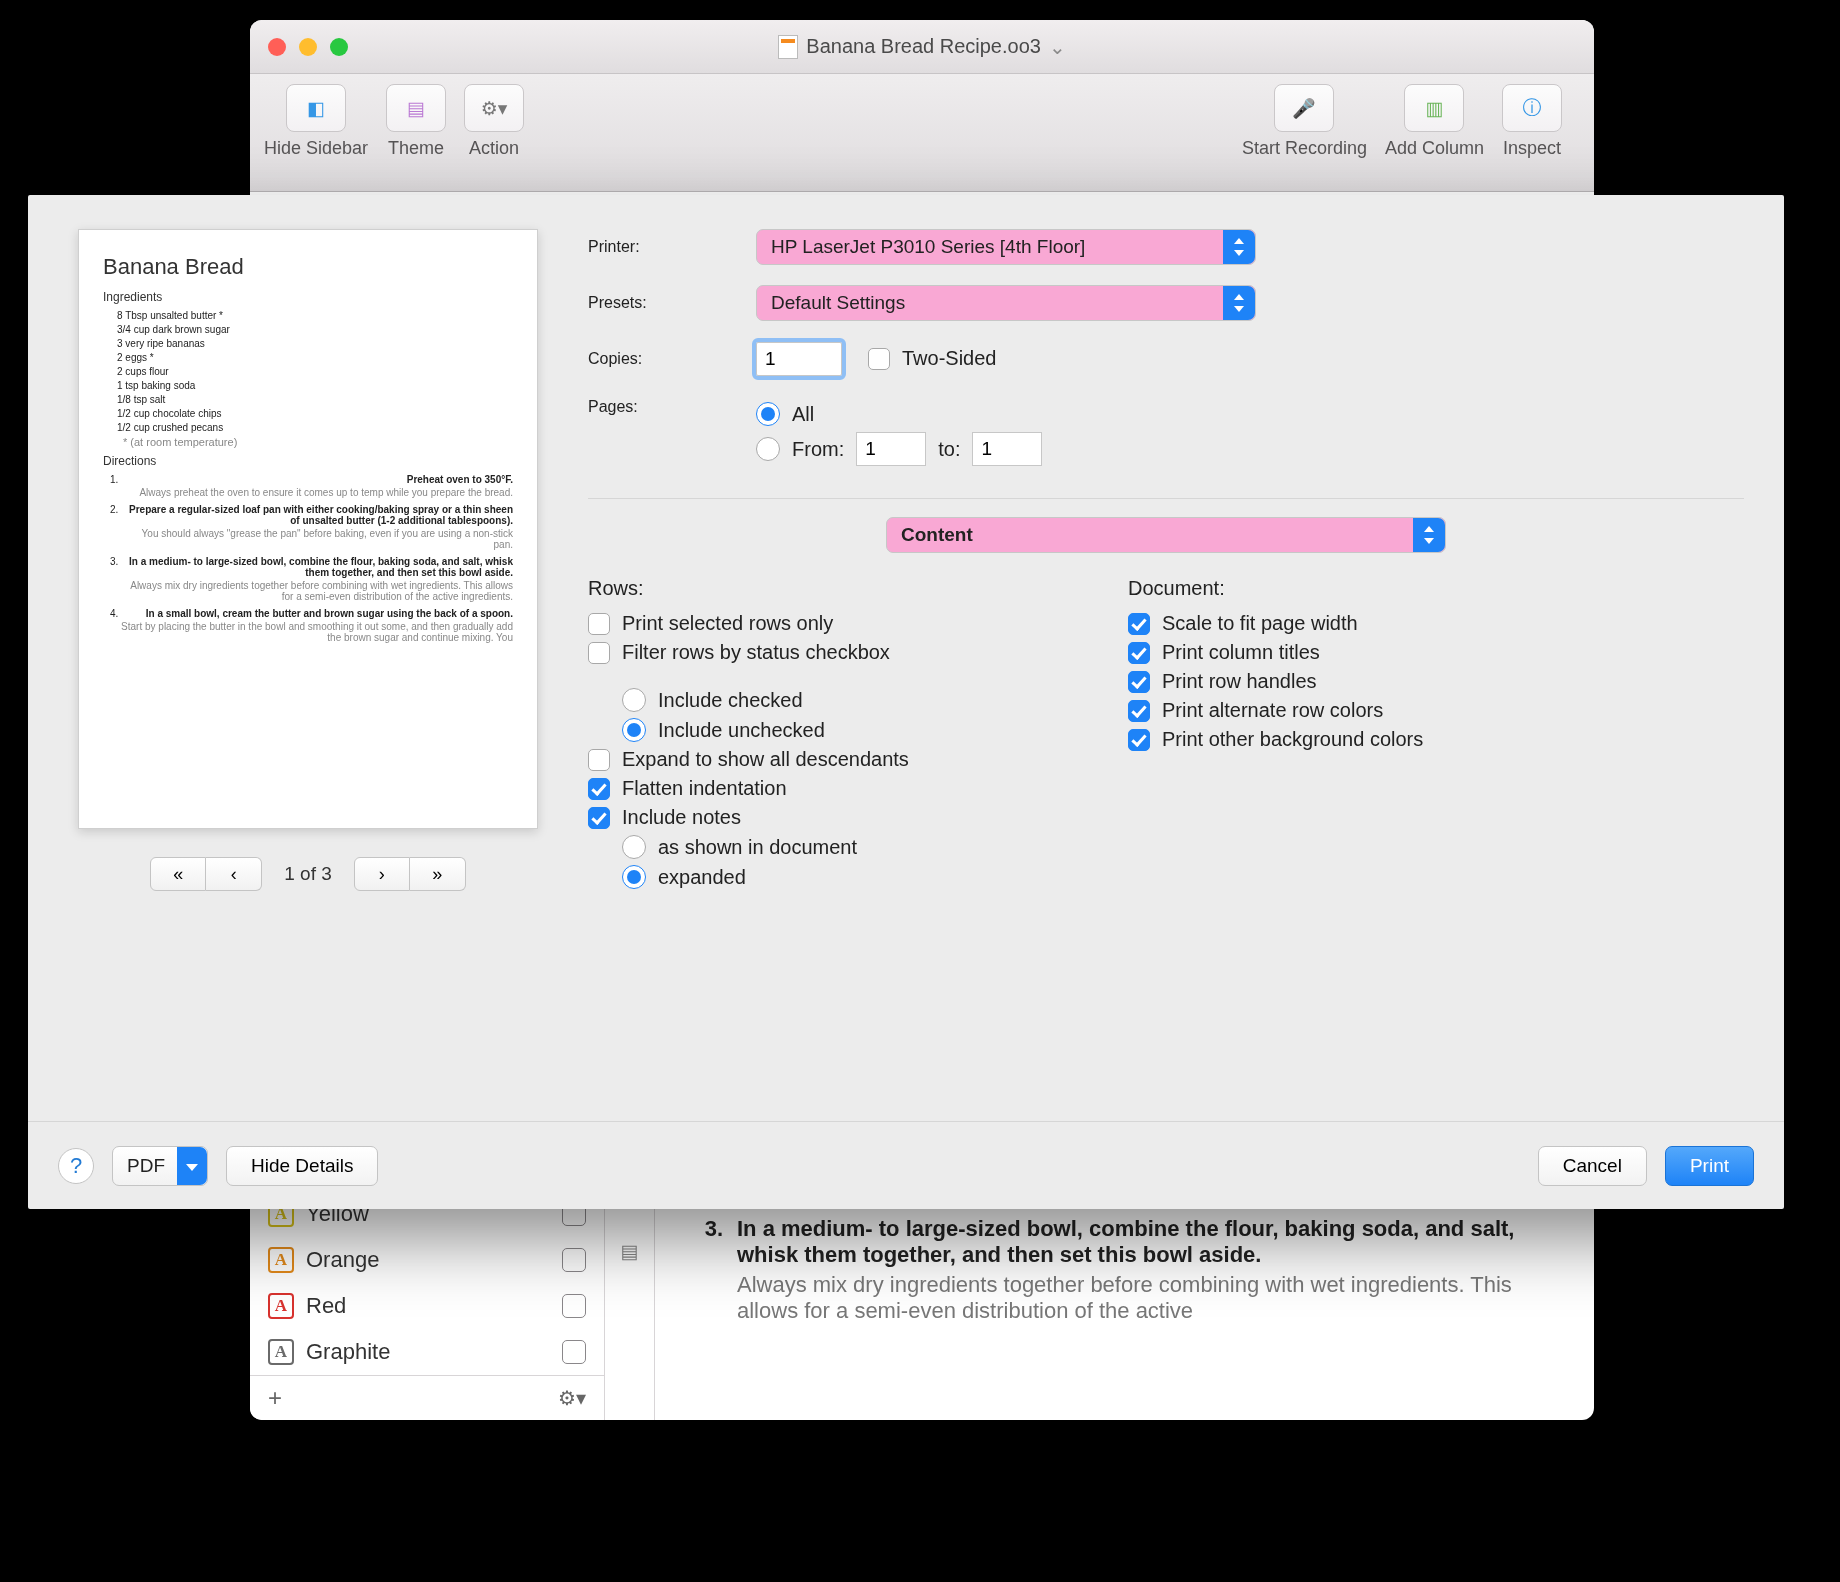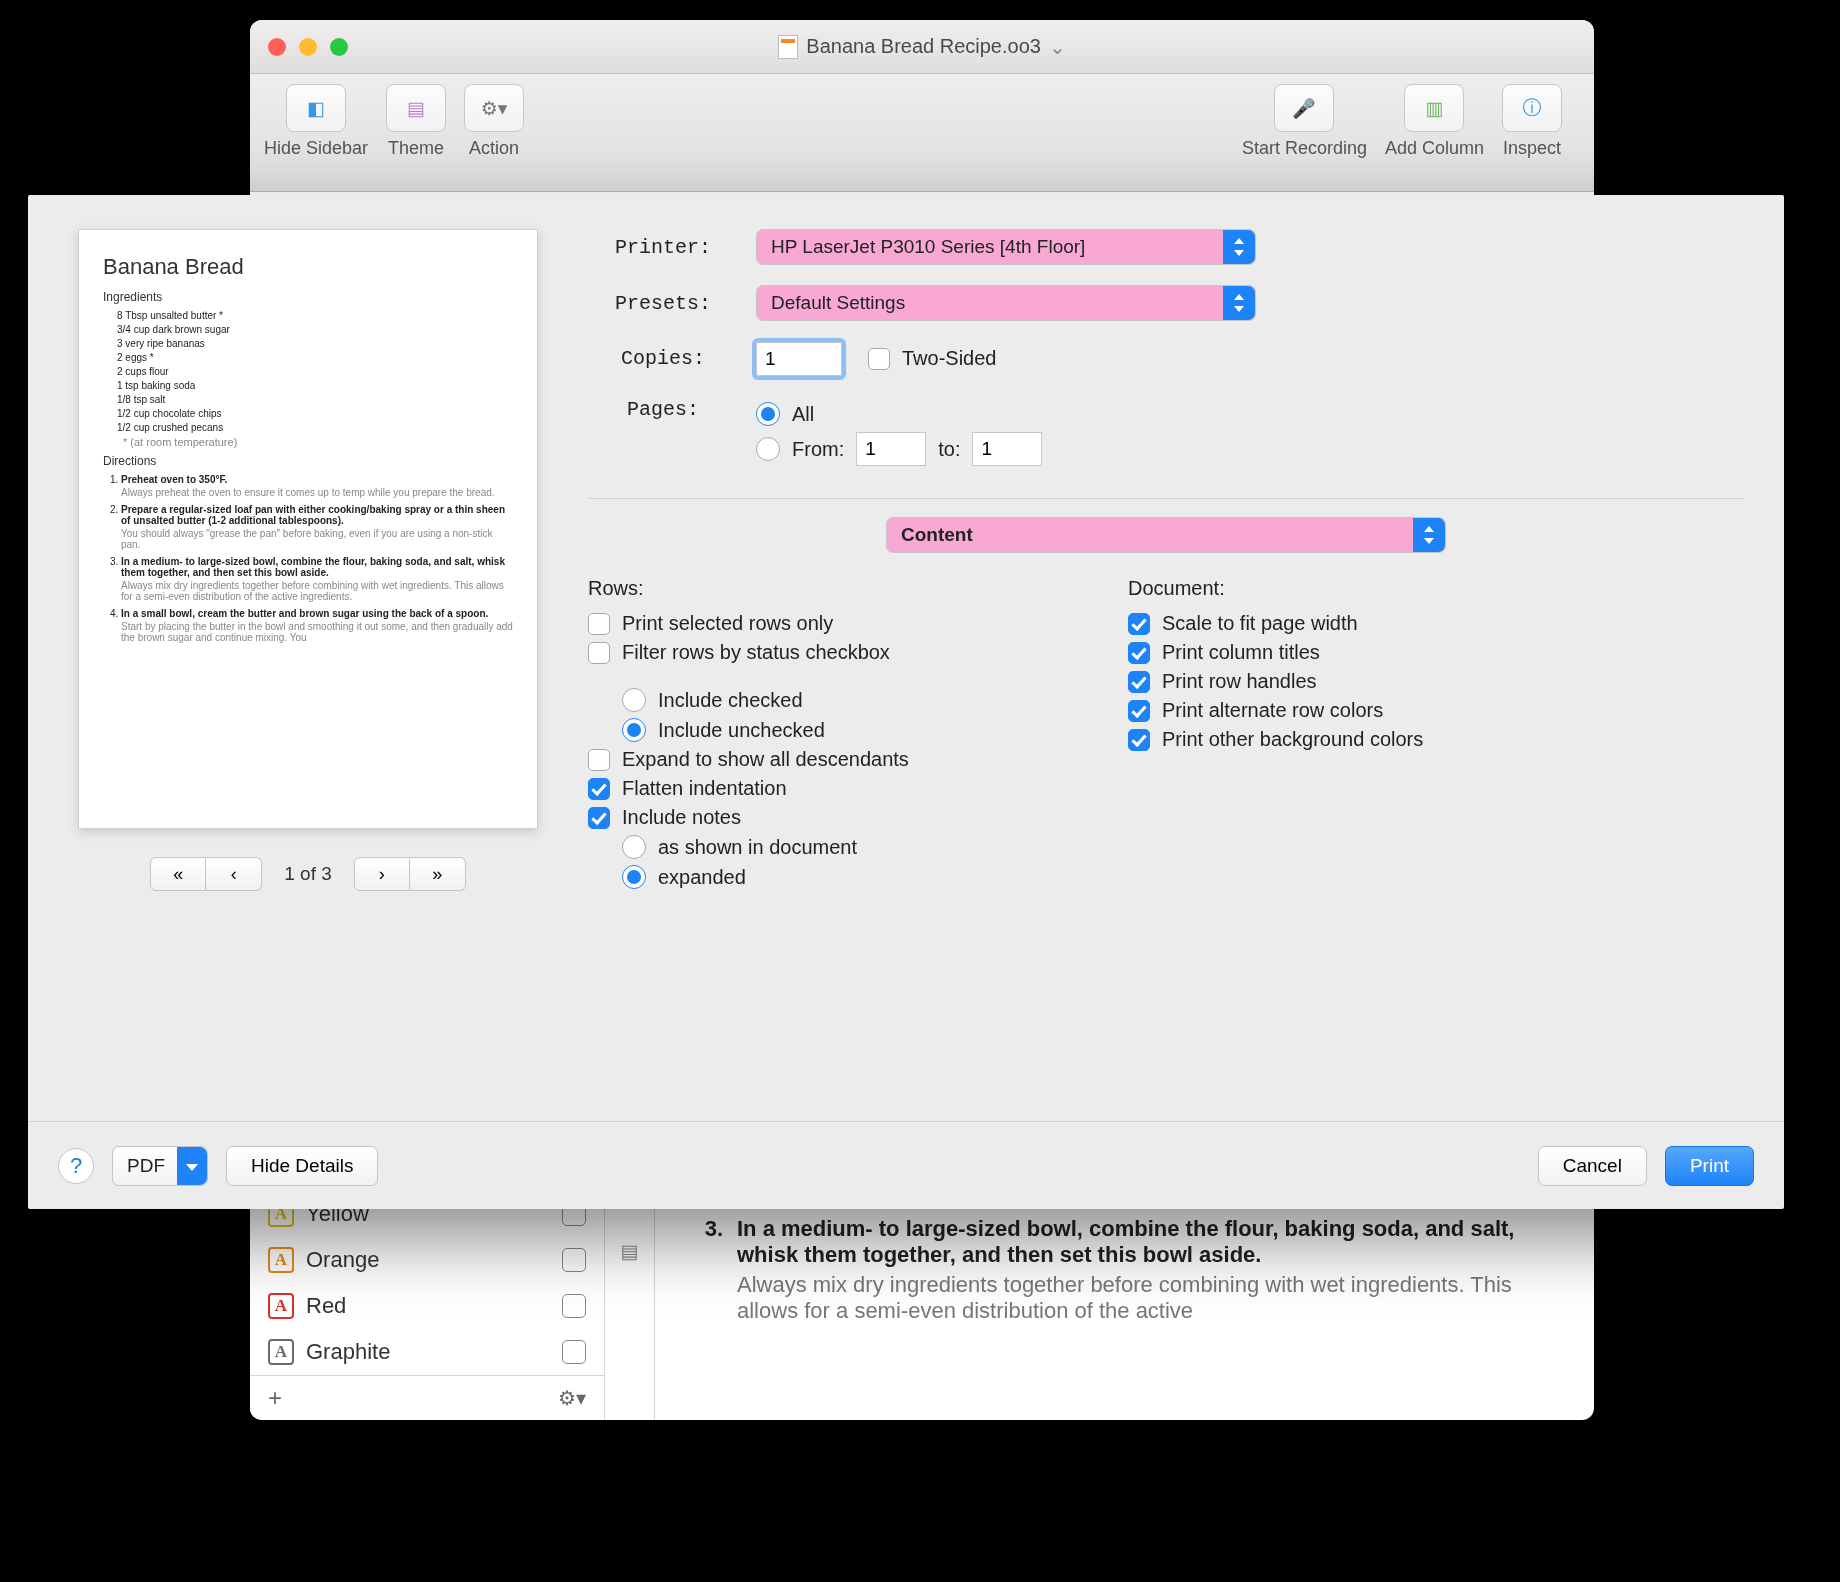--- a/index.html
+++ b/index.html
@@ -99,37 +99,37 @@
   .page-thumb{
     width:460px; height:600px; background:#fff; border:1px solid #cfcfcf;
     box-shadow:0 3px 10px rgba(0,0,0,.15);
     padding:24px; font-size:11px; color:#333; overflow:hidden;
   }
   .page-thumb h1{ font-size:22px; font-weight:500; margin-bottom:10px;}
   .page-thumb h2{ font-size:12px; font-weight:500; margin:6px 0;}
   .page-thumb ul{ list-style:none; margin-left:14px;}
   .page-thumb li{ font-size:10px; margin:3px 0; color:#222;}
   .page-thumb ol{ margin-left:18px; font-size:10px;}
-  .page-thumb ol li{ margin:6px 0;}
+  .page-thumb ol li{ margin:6px 0;text-align:right;}
   .page-thumb ol li b{ font-weight:600;}
   .page-thumb .nt{ color:#888; margin-top:2px;}
   .pager{ display:flex; align-items:center; gap:22px; margin-top:28px;}
   .seg{ display:flex;}
   .seg button{
     width:56px; height:34px; border:1px solid #c4c4c4; background:linear-gradient(#fff,#f1f1f1);
     font-size:18px; display:flex; align-items:center; justify-content:center; cursor:pointer;
   }
   .seg button:first-child{ border-radius:6px 0 0 6px;}
   .seg button:last-child{ border-radius:0 6px 6px 0; border-left:none;}
   .pagelbl{ font-size:19px; color:#333;}
 
   
   .form-col{ flex:1; display:flex; flex-direction:column; }
   .frow{ display:flex; align-items:center; margin-bottom:20px; }
-  .frow .lab{ width:150px; text-align:center; margin-right:18px; font-size:20px; color:#222;font-family:Liberation Mono, monospace;}
+  .frow .lab{ width:150px; text-align:left; margin-right:18px; font-size:16px; color:#222;}
   .mac-select{
     position:relative; height:36px; background:#f9a8d4; border:1px solid #c7c7c7; border-radius:7px;
     display:flex; align-items:center; padding:0 42px 0 14px; font-size:19px; min-width:200px;
     cursor:pointer;
   }
   .mac-select .stepper{
     position:absolute; right:0; top:0; bottom:0; width:32px;
     background:#1e83f7; border-radius:0 7px 7px 0;
     display:flex; flex-direction:column;
   }

